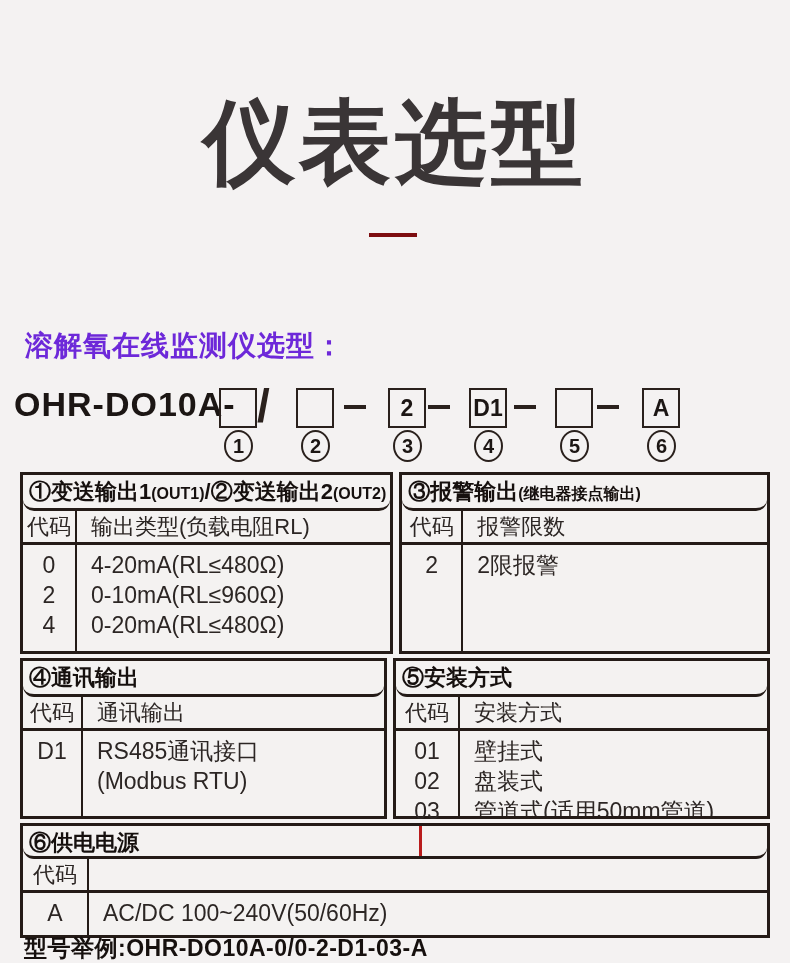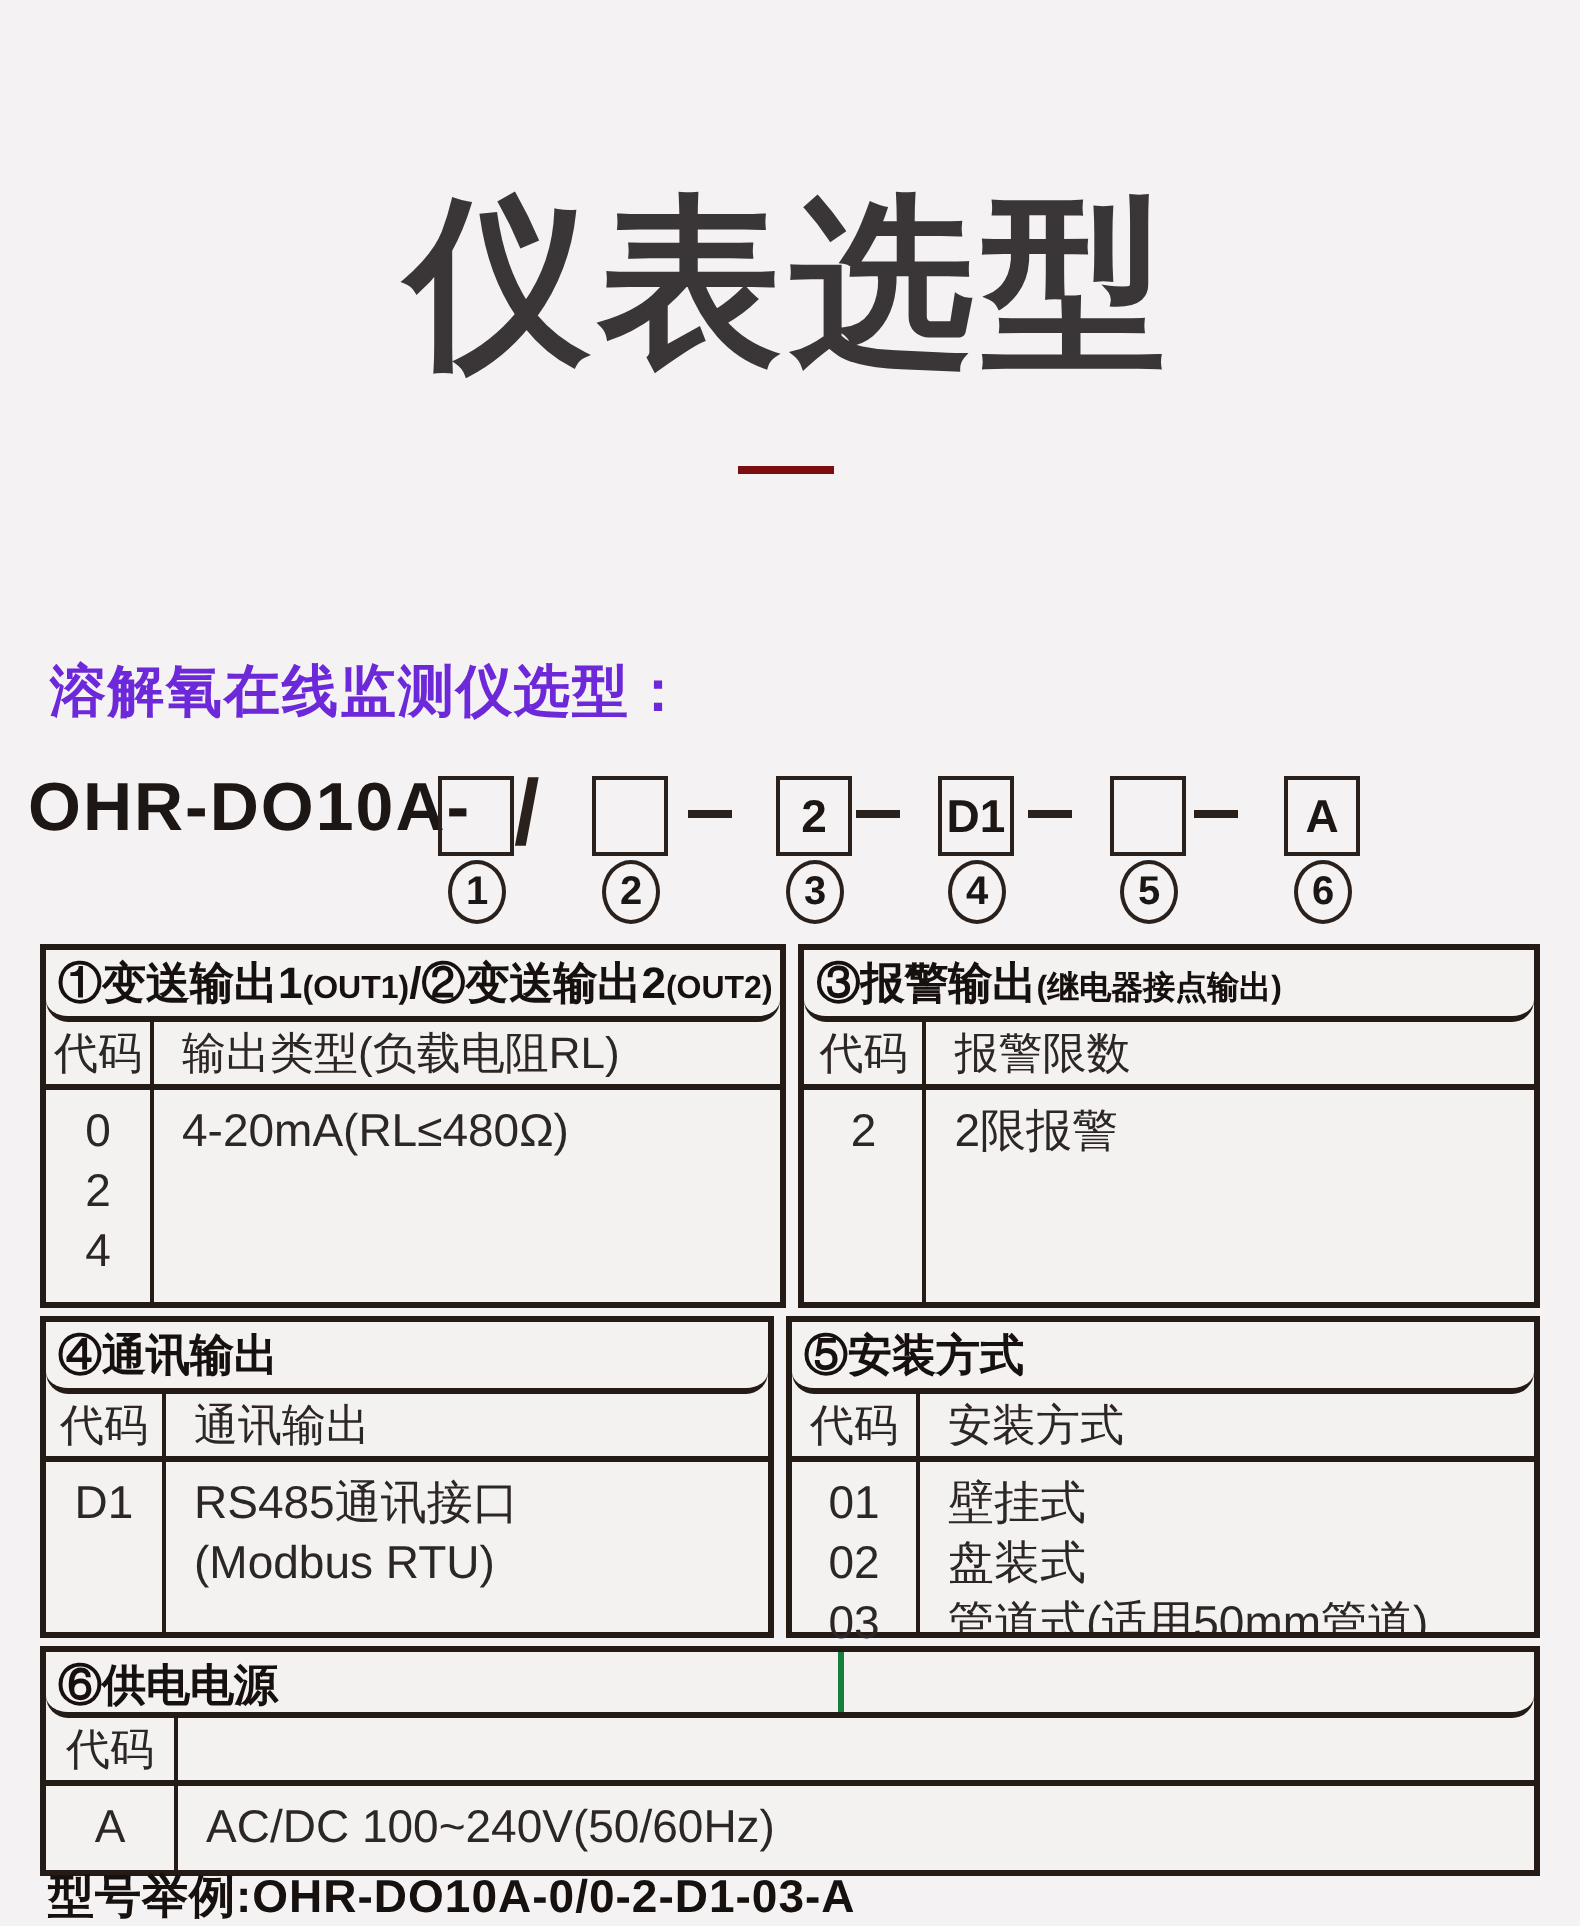--- a/index.html
+++ b/index.html
@@ -56,21 +56,21 @@
   .tbl-right{width:413px;}
   .tbl-full{width:750px;}
   .thead{
     height:30px;line-height:30px;padding:2px 4px 1px 6px;
     border-bottom:3px solid #241b17;
     font-size:22px;font-weight:bold;color:#16100e;
     white-space:nowrap;overflow:hidden;border-radius:11px;
   }
   .thead .small{font-size:16px;letter-spacing:0;}
   .thead-split{display:flex;padding:0;}
-  .thead-split .hleft{width:399px;border-right:3px solid #15803d;padding:2px 4px 1px 6px;box-sizing:border-box;}
+  .thead-split .hleft{width:399px;border-right:3px solid #b91c1c;padding:2px 4px 1px 6px;box-sizing:border-box;}
   .sub{
     display:flex;height:31px;line-height:31px;
     border-bottom:3px solid #241b17;font-size:22px;color:#2c2624;
     white-space:nowrap;
   }
   .codecol{
     width:54px;flex-shrink:0;text-align:center;
     border-right:2px solid #241b17;box-sizing:border-box;
   }
   .w61{width:61px;} .w60{width:60px;} .w64{width:64px;} .w66{width:66px;}
@@ -128,20 +128,22 @@
         <div class="desccol">输出类型(负载电阻RL)</div>
       </div>
       <div class="tdata h104">
         <div class="codecol">
           <div class="ln">0</div>
           <div class="ln">2</div>
           <div class="ln">4</div>
         </div>
         <div class="desccol">
           <div class="ln">4-20mA(RL≤480Ω)</div>
+          <div class="ln">0-10mA(RL≤960Ω)</div>
+          <div class="ln">0-20mA(RL≤480Ω)</div>
         </div>
       </div>
     </div>
 
     <div class="tbl tbl-right">
       <div class="thead">
         <span>③报警输出</span><span class="small">(继电器接点输出)</span>
       </div>
       <div class="sub">
         <div class="codecol w61">代码</div>

